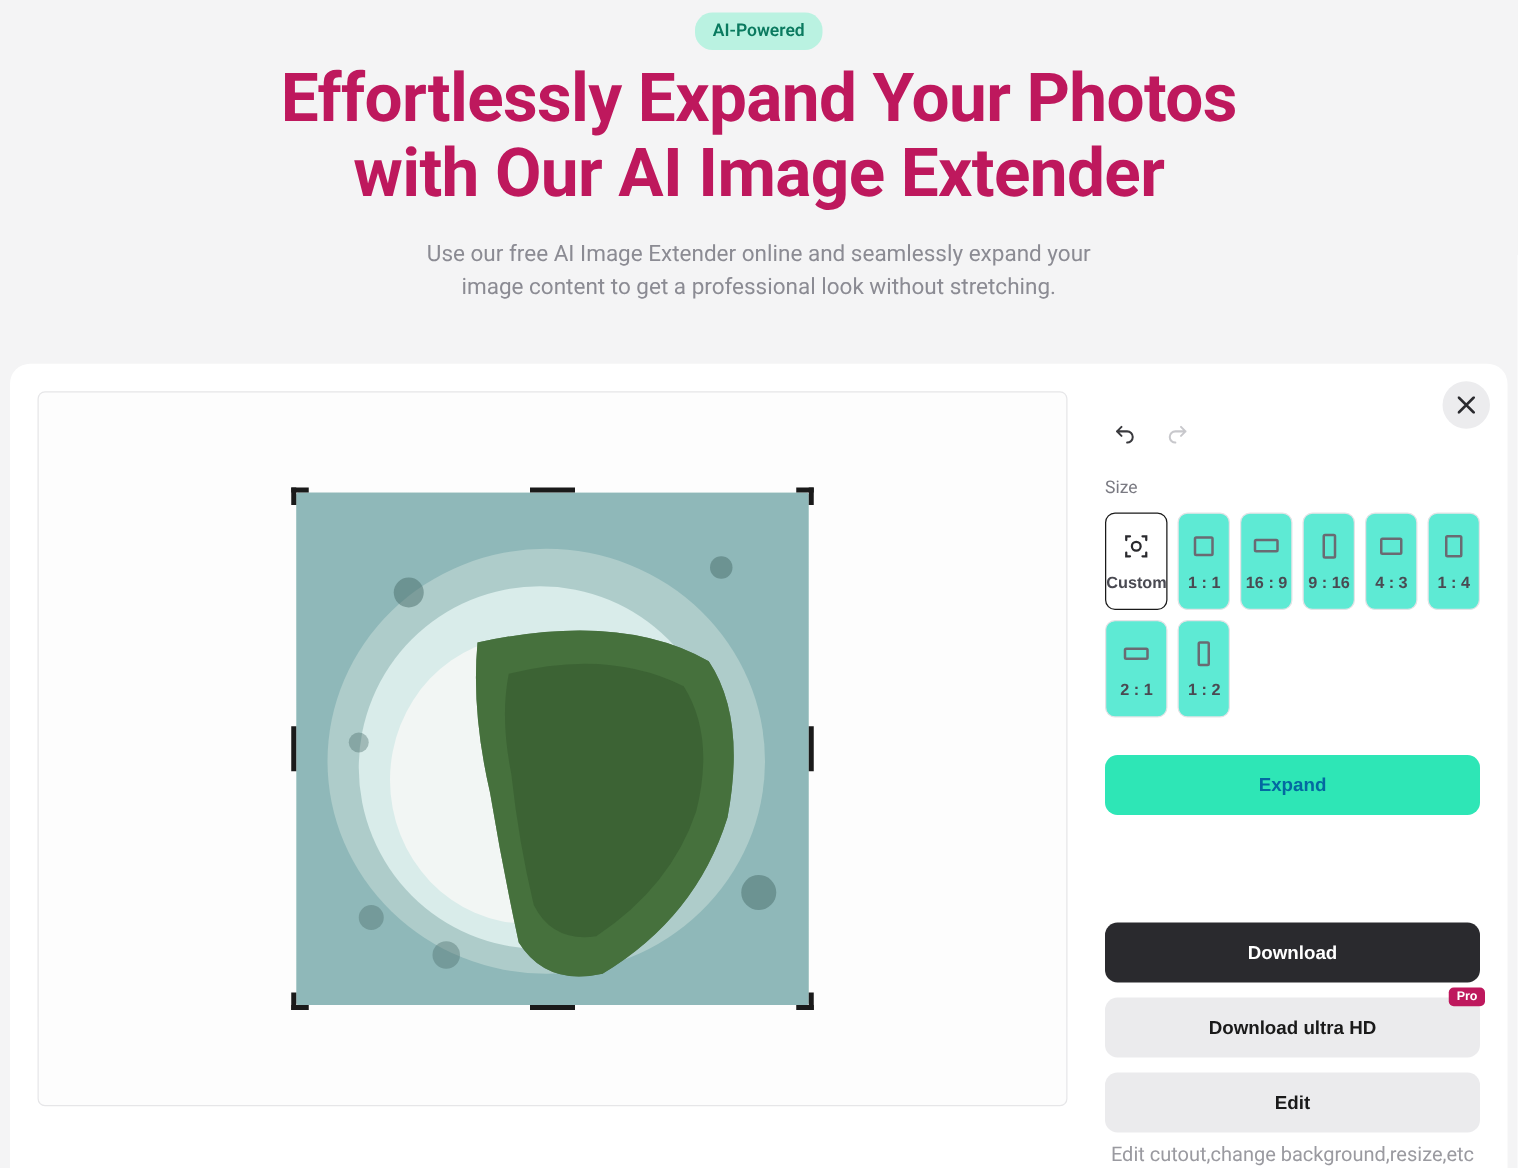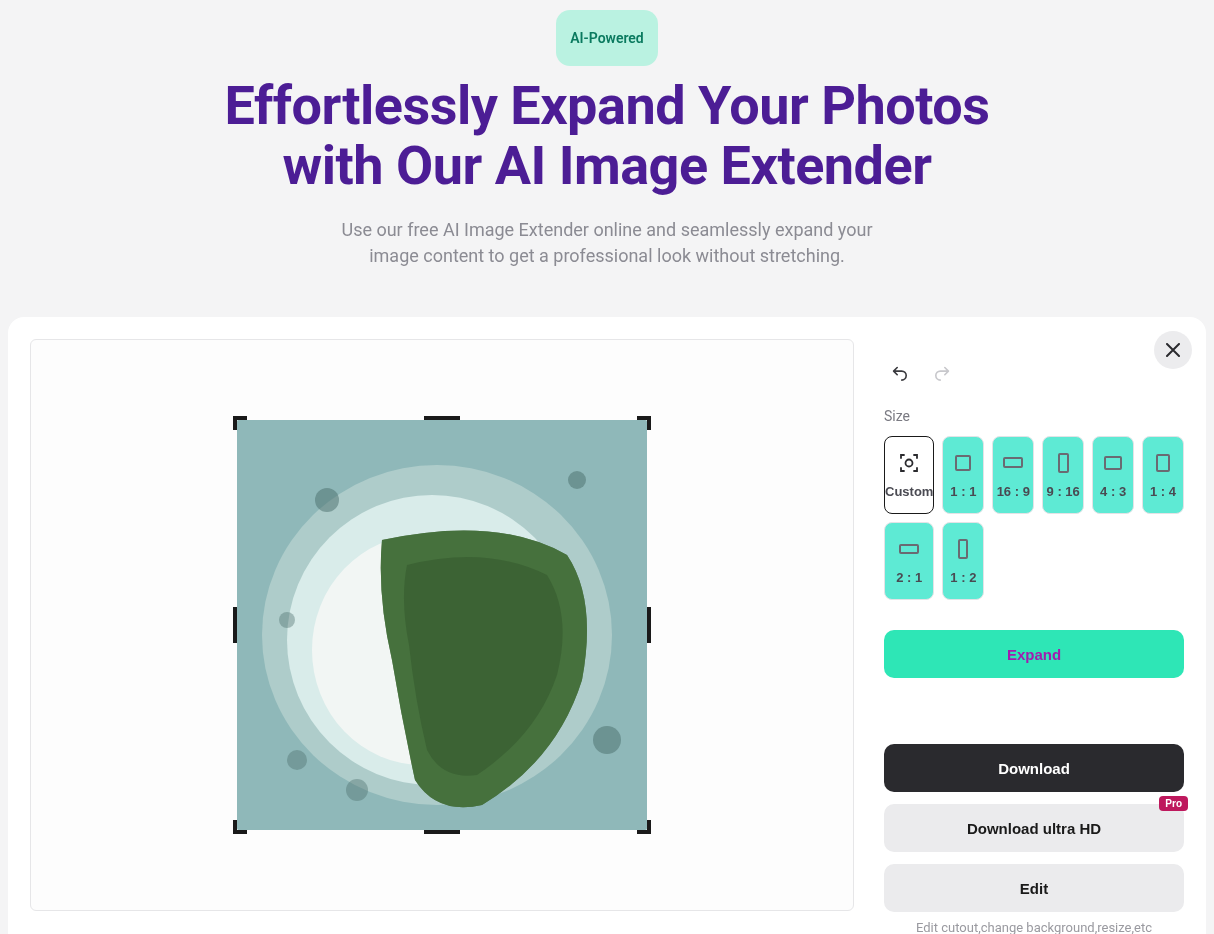--- a/index.html
+++ b/index.html
@@ -16,29 +16,29 @@
     .hero {
       text-align: center;
       padding: 10px 0 30px;
     }
     .badge {
       display: inline-block;
       background: #baf2e1;
       color: #0a7a5f;
       font-weight: 600;
       font-size: 14px;
-      padding: 20px 14px;
+      padding: 7px 14px;
       border-radius: 14px;
       margin-bottom: 10px;
       text-align: right;
     }
     .hero h1 {
       font-size: 54px;
       font-weight: 700;
-      color: #4c1d95;
+      color: #be185d;
       line-height: 1.12;
       max-width: 820px;
       margin: 0 auto 20px;
       letter-spacing: -0.5px;
     }
     .hero p {
       font-size: 18px;
       color: #8b8b93;
       max-width: 580px;
       margin: 0 auto;
@@ -186,38 +186,38 @@
       width: 100%;
       height: 48px;
       border-radius: 10px;
       border: none;
       font-size: 15px;
       font-weight: 600;
       cursor: pointer;
       margin-bottom: 12px;
       position: relative;
     }
-    .btn-expand { background: #2ee6b6; color: #a21caf; margin-bottom: 66px;}
+    .btn-expand { background: #2ee6b6; color: #0369a1; margin-bottom: 86px;}
     .btn-download { background: #2a2a2e; color: #fff; }
     .btn-ultra { background: #ebebed; color: #1a1a1a; }
     .btn-edit { background: #ebebed; color: #1a1a1a; margin-bottom: 8px;}
     .pro-tag {
       position: absolute;
       top: -8px;
       right: -4px;
       background: #be185d;
       color: #fff;
       font-size: 10px;
       font-weight: 700;
       padding: 2px 6px;
       border-radius: 4px;
     }
     .hint-text {
       text-align: center;
-      font-size: 13px;
+      font-size: 16px;
       color: #9a9aa0;
     }
   </style>
 </head>
 <body>
 
 <div class="hero">
   <span class="badge">AI-Powered</span>
   <h1>Effortlessly Expand Your Photos with Our AI Image Extender</h1>
   <p>Use our free AI Image Extender online and seamlessly expand your image content to get a professional look without stretching.</p>

